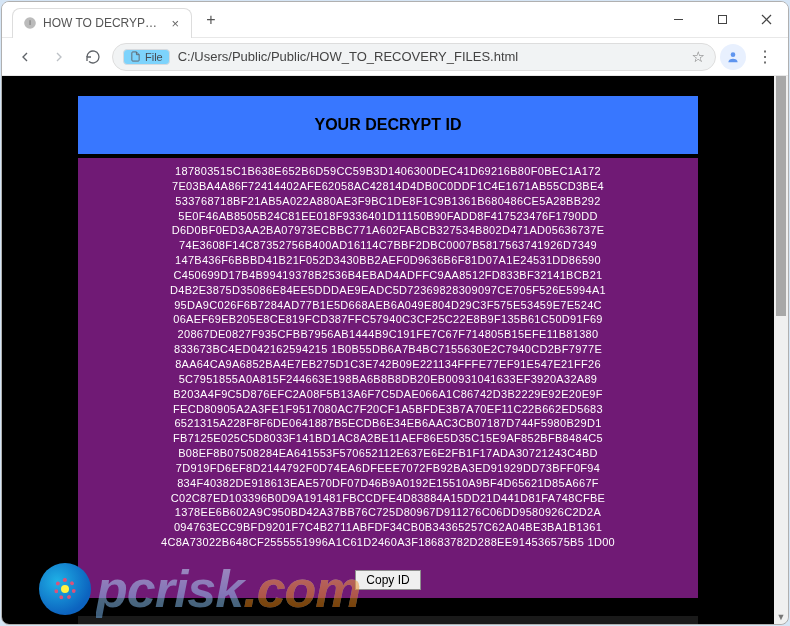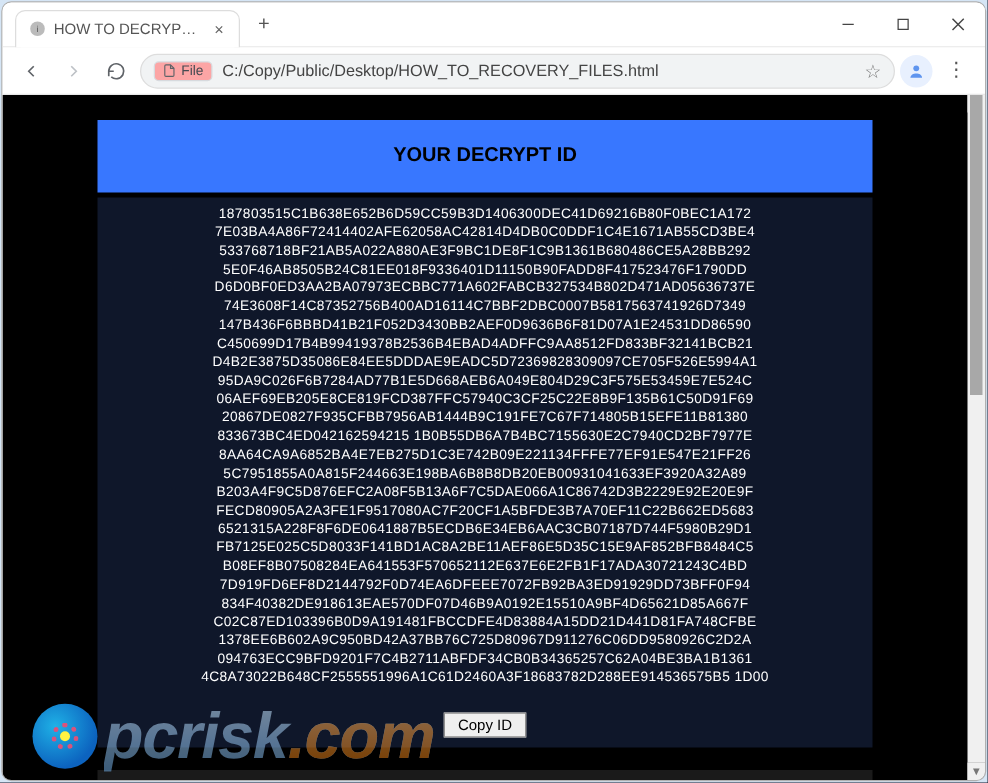--- a/index.html
+++ b/index.html
@@ -89,21 +89,21 @@
     border-radius: 14px;
     display: flex;
     align-items: center;
     padding: 0 10px;
     gap: 8px;
     font-size: 13px;
     color: #444;
     background: #f1f3f4;
   }
   .file-chip {
-    background: #fca5a5;
+    background: #7dd3fc;
     border: 1px solid #d7dade;
     border-radius: 4px;
     padding: 1px 6px;
     font-size: 11px;
     color: #464b52;
     display:flex; align-items:flex-start; gap:4px;
   }
   .omnibox .url { flex: 1; white-space: nowrap; overflow: hidden; text-overflow: ellipsis; }
   .star { color: #777; cursor: pointer; font-size:15px; }
   .profile {
@@ -134,21 +134,21 @@
   }
   .id-header {
     background: #3877ff;
     color: #000;
     text-align: center;
     font-size: 16px;
     font-weight: bold;
     padding: 20px 0;
   }
   .id-block {
-    background: #0f172a;
+    background: #701a75;
     padding: 6px 0 8px 0;
     text-align: center;
     margin-top: 4px;
   }
   .id-text {
     color: #fff;
     font-family: Arial, sans-serif;
     font-size: 11px;
     line-height: 1.35;
     letter-spacing: 0.3px;
@@ -200,21 +200,21 @@
   }
   .scrollbar-arrow.up{ top:0;}
   .scrollbar-arrow.down{ bottom:-14px; }
   .scrollbar-corner{
     position:absolute; right:0; bottom:0; width:14px; height:14px; background:#f0f0f0;
   }
   
   .watermark {
     position: absolute;
     bottom: 5px;
-    left: 4px; right: 0;
+    left: 17px; right: 0;
     pointer-events: none;
     display: flex;
     align-items: center;
     justify-content: flex-start;
     padding-left: 20px;
   }
   .wm-icon {
     width: 52px; height: 52px;
     border-radius: 50%;
     background: radial-gradient(circle at 35% 35%, #1fb1e6 0%, #0c63bf 70%);
@@ -311,21 +311,21 @@
         </svg>
     </div>
     <div class="omnibox">
       <span class="file-chip">
         <svg viewBox="0 0 24 24" width="11" height="11" fill="none" stroke="#5f6368" stroke-width="2">
             <path d="M14 2H6a2 2 0 0 0-2 2v16a2 2 0 0 0 2 2h12a2 2 0 0 0 2-2V8z"></path>
             <polyline points="14 2 14 8 20 8"></polyline>
           </svg>
         <span>File</span>
       </span>
-      <span class="url">C:/Copy/Public/Desktop/HOW_TO_RECOVERY_FILES.html</span>
+      <span class="url">C:/Users/Public/Public/HOW_TO_RECOVERY_FILES.html</span>
       <span class="star">☆</span>
     </div>
     <div class="profile">
       <svg viewBox="0 0 24 24">
           <circle cx="12" cy="8" r="4"></circle>
           <path d="M4 21c0-4 4-6 8-6s8 2 8 6"></path>
         </svg>
     </div>
     <div class="kebab">⋮</div>
   </div>

